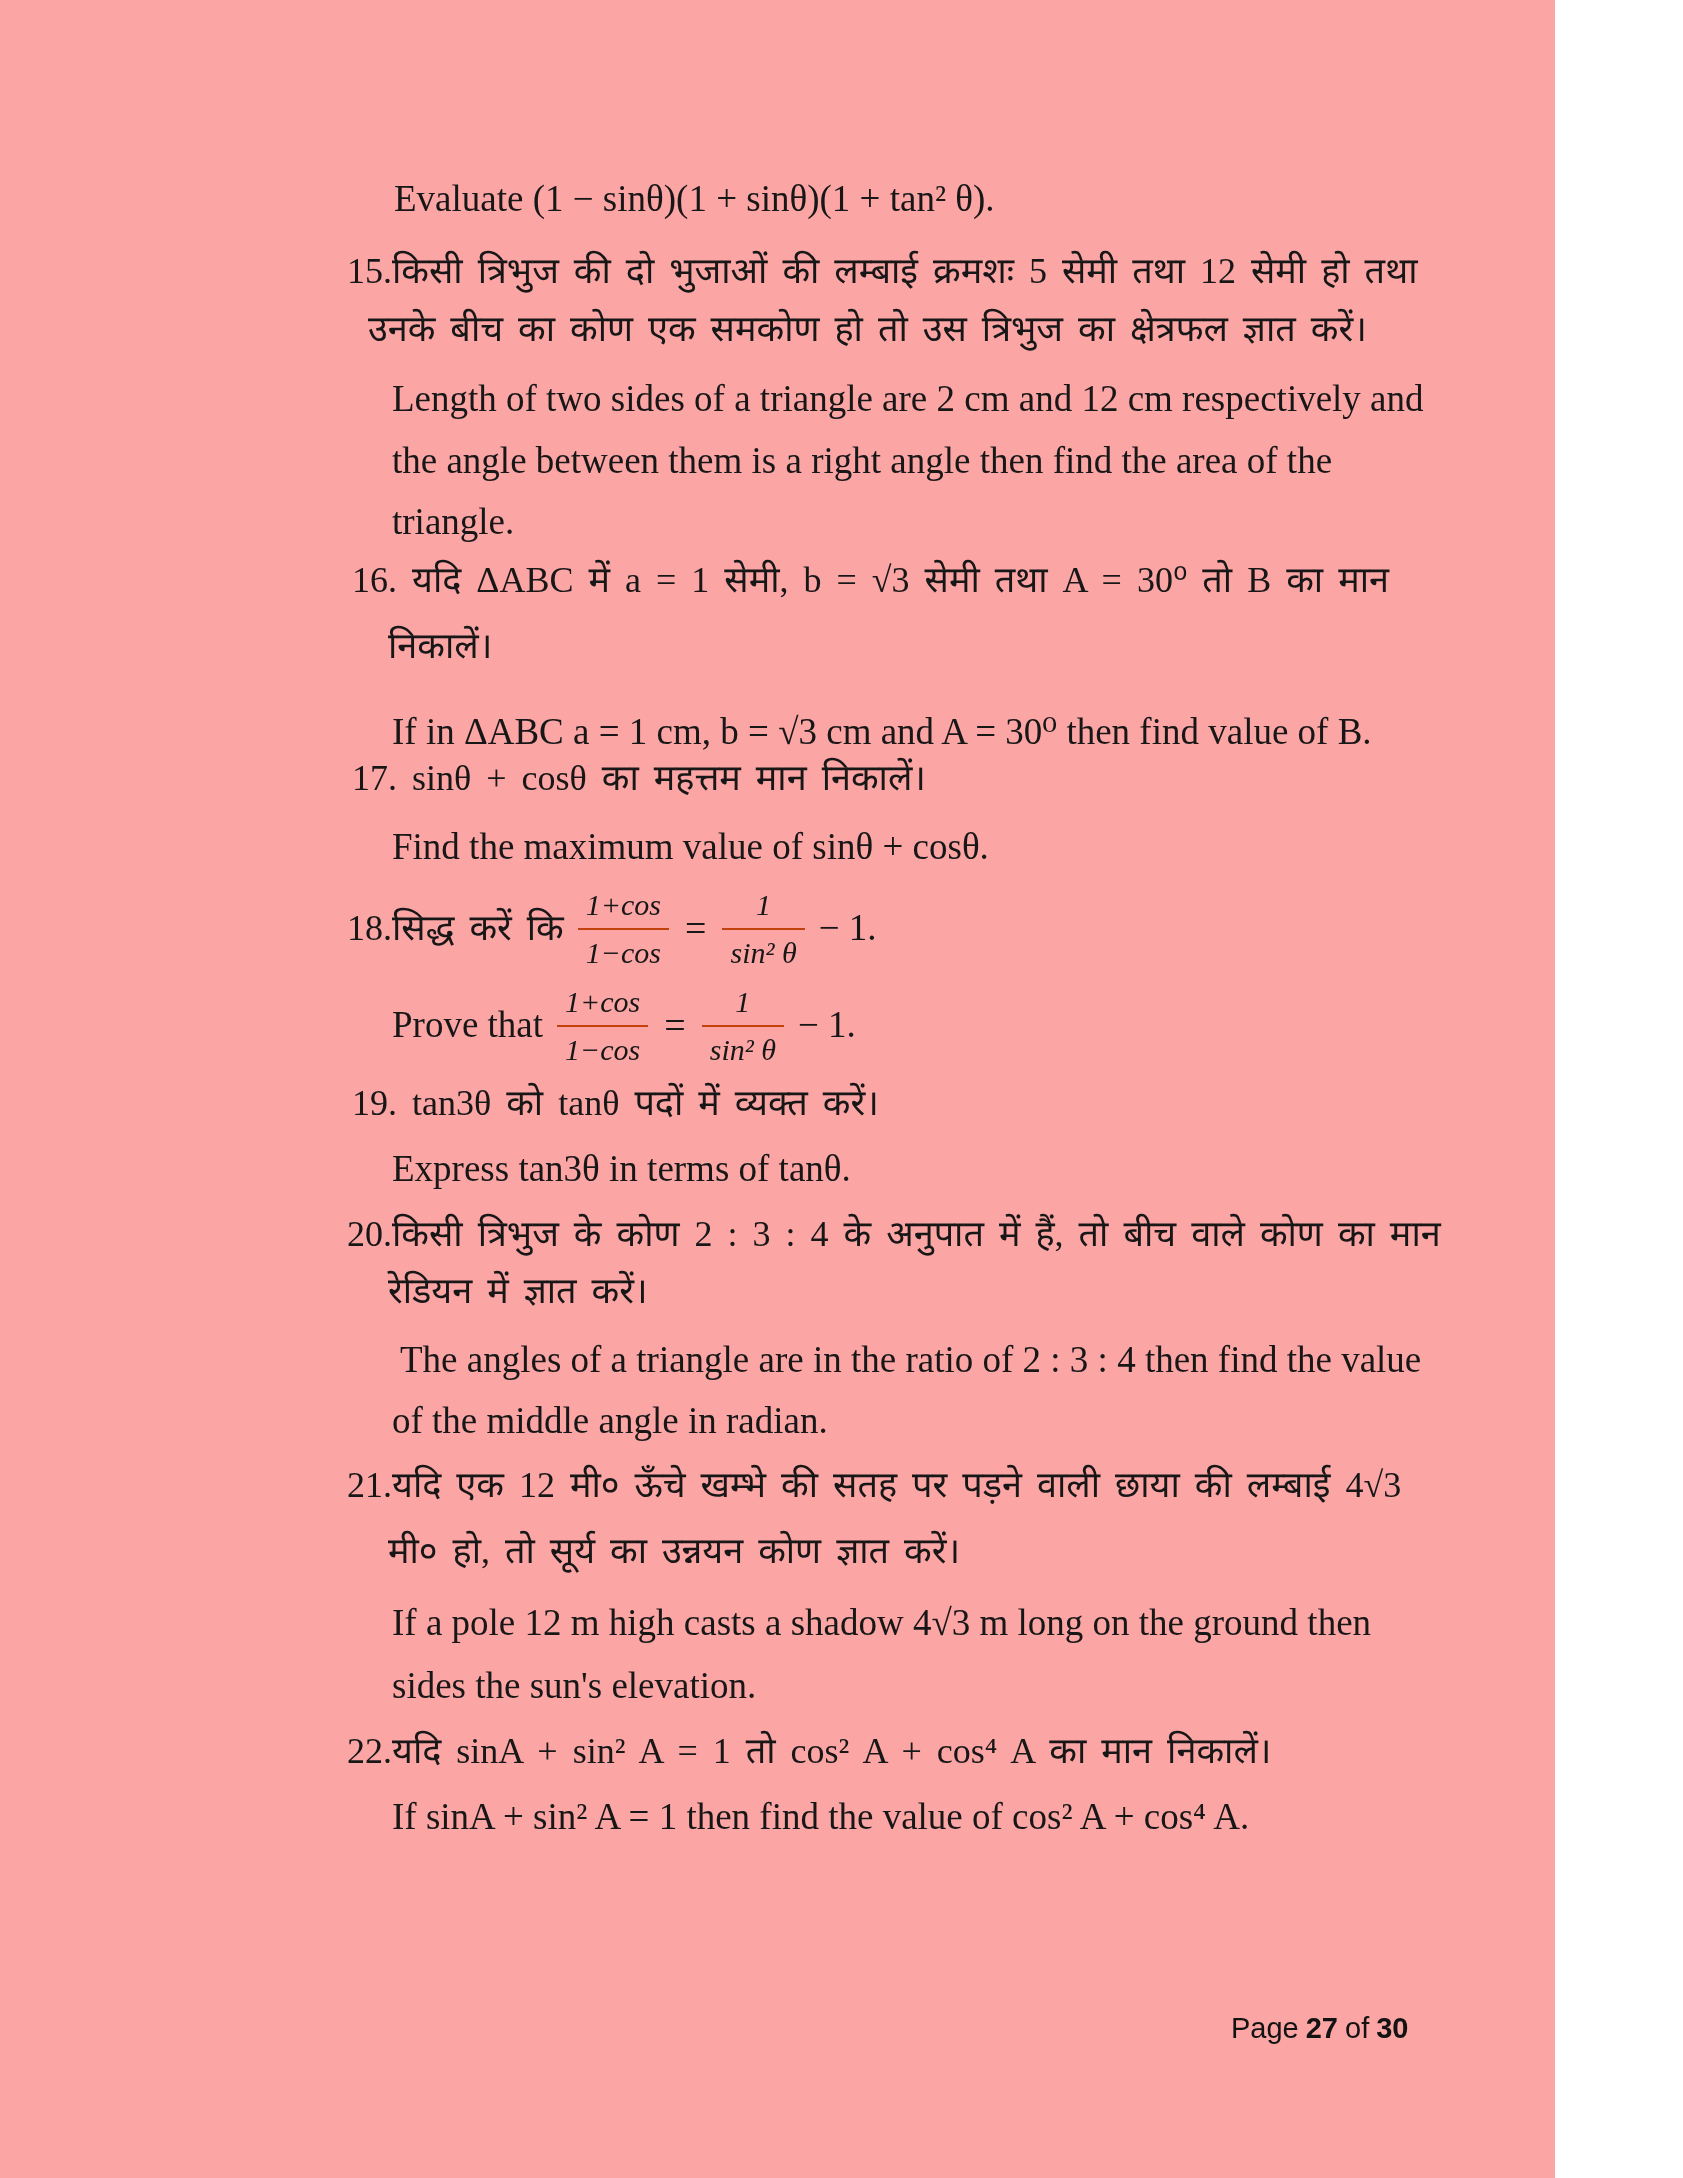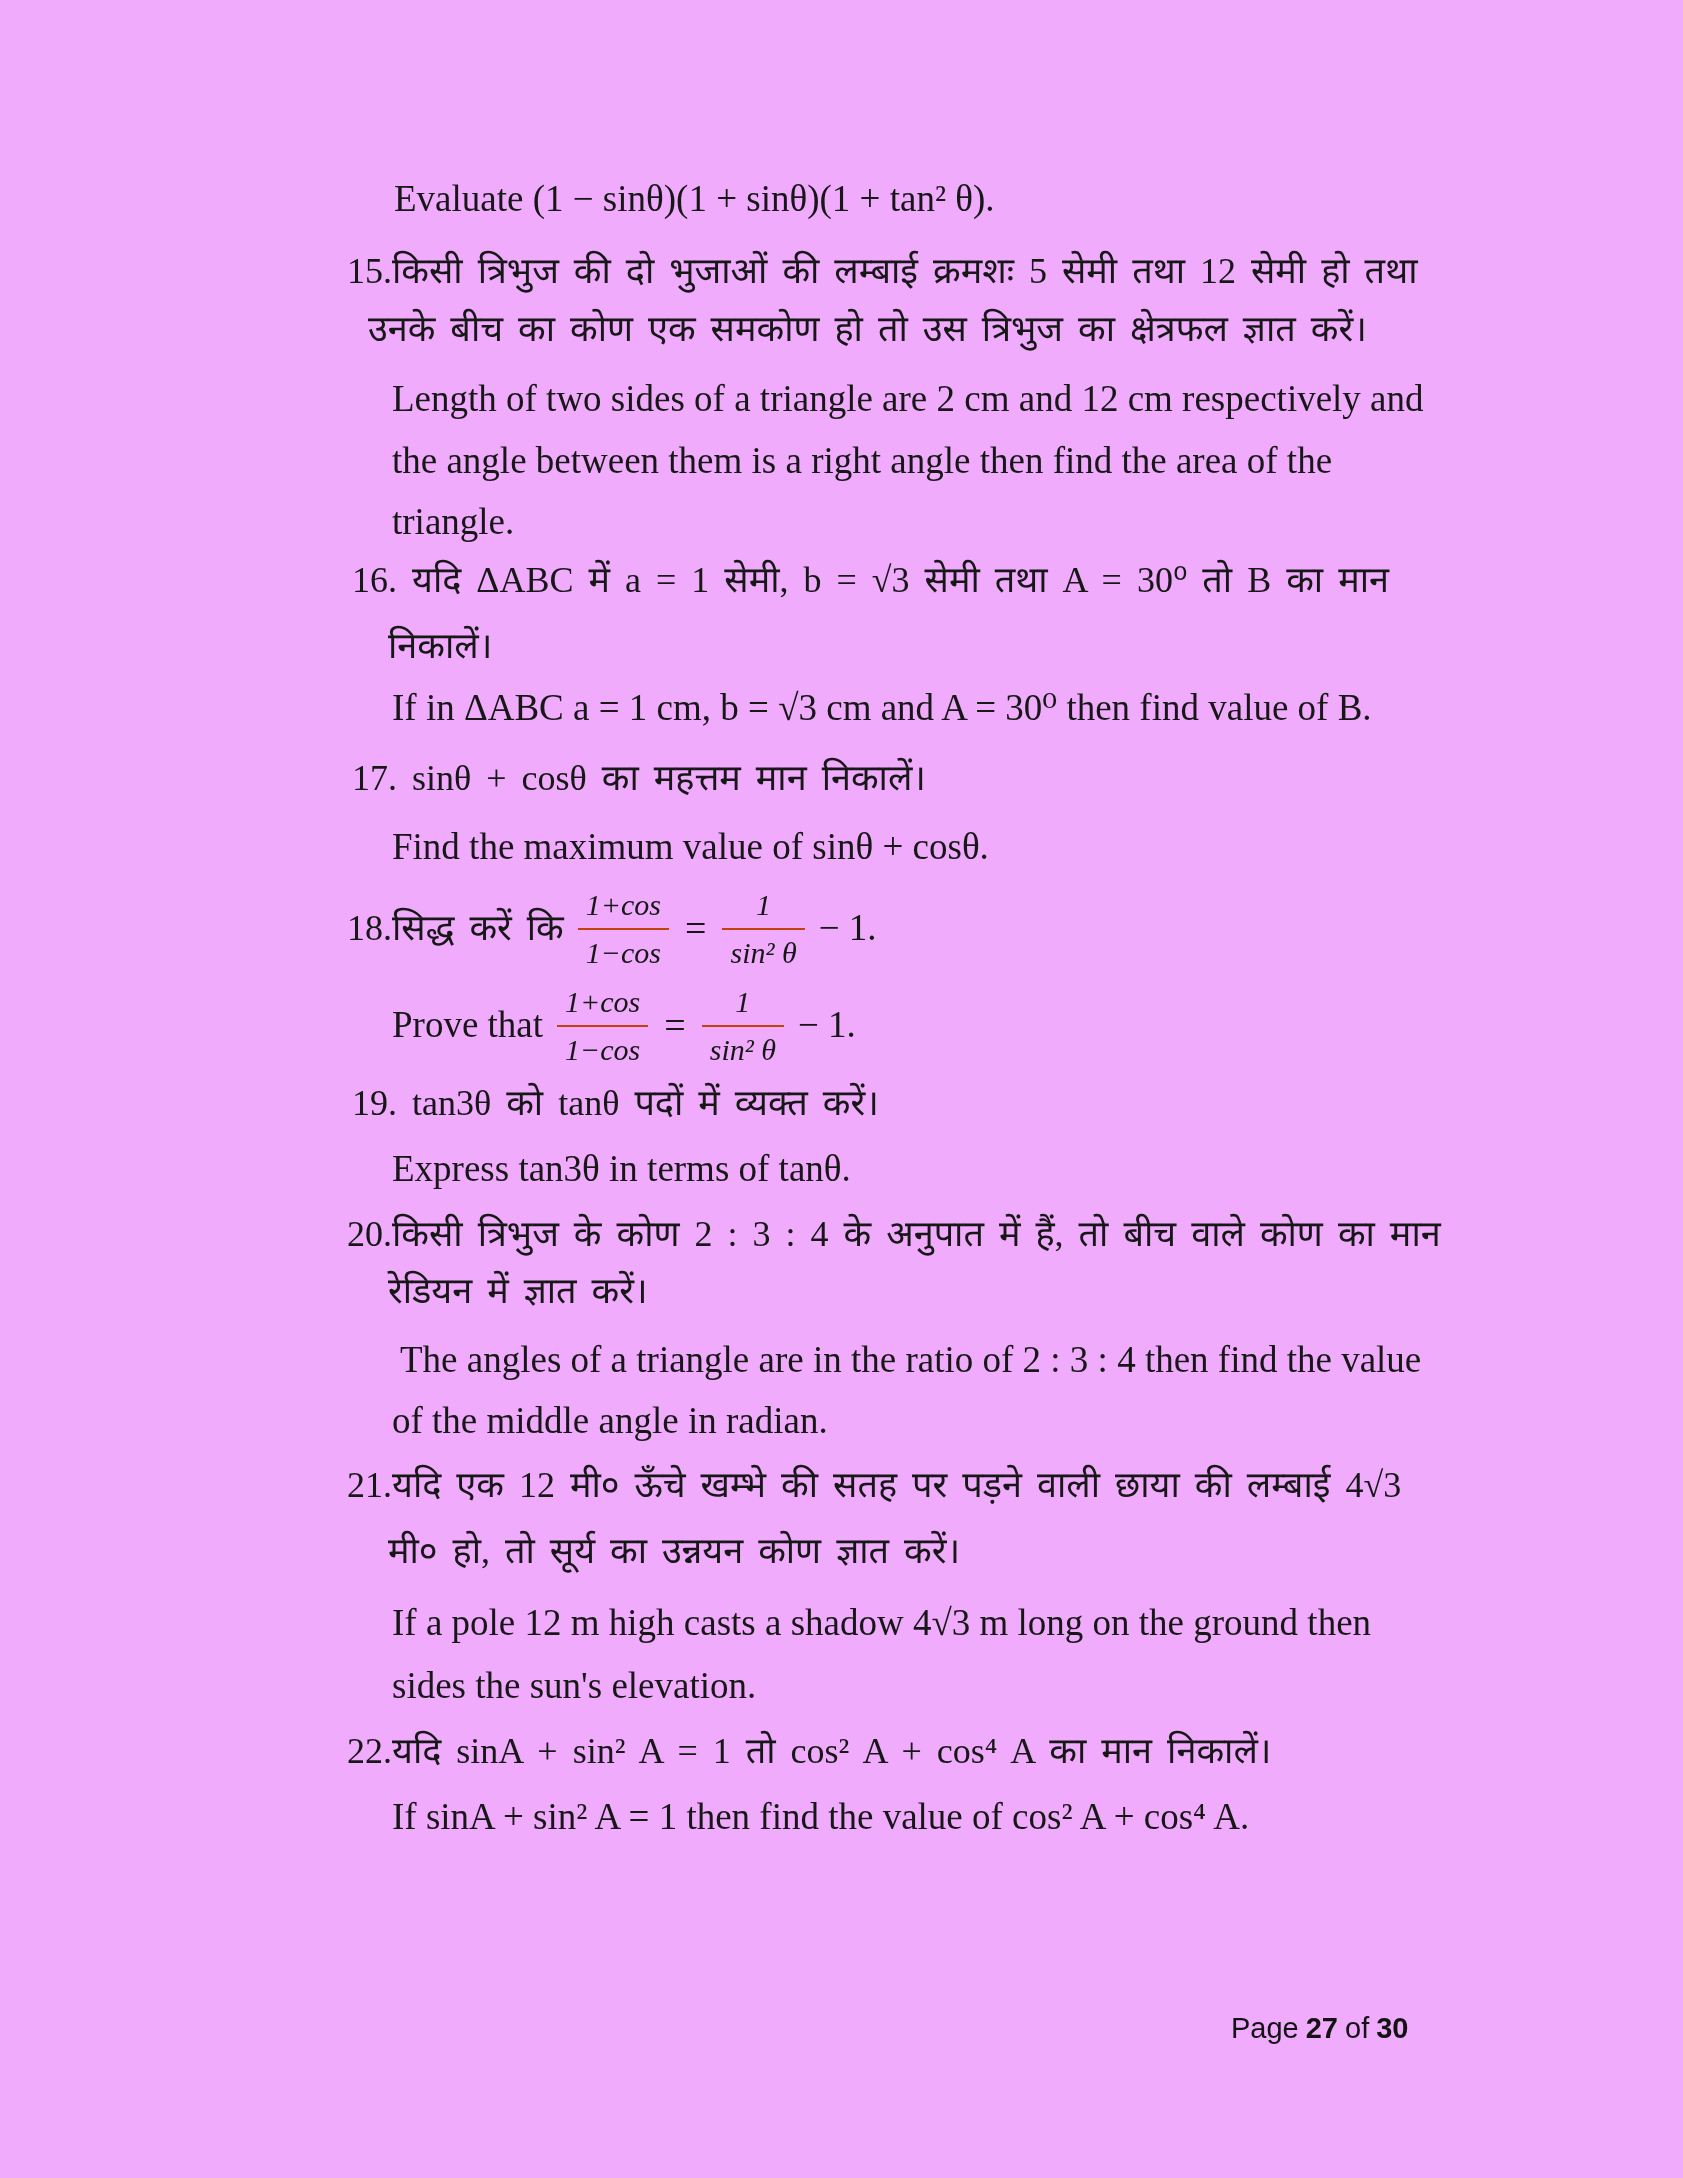--- a/index.html
+++ b/index.html
@@ -4,22 +4,22 @@
 <style>
   html, body { margin: 0; padding: 0; }
   body {
     width: 1683px; height: 2178px;
     background: #ffffff;
     font-family: "Liberation Serif", "DejaVu Serif", serif;
     color: #171717;
   }
   .page {
     position: relative;
-    width: 1683px; height: 2178px;
-    background: #f0abfc;
+    width: 1555px; height: 2178px;
+    background: #fca5a5;
     overflow: hidden;
   }
   .line {
     position: absolute;
     white-space: nowrap;
     font-size: 37px;
     line-height: 1.25;
     color: #171717;
   }
   .hindi {
@@ -72,21 +72,21 @@
   <div class="line" style="left:394px; top:176px;">Evaluate (1 − sinθ)(1 + sinθ)(1 + tan² θ).</div>
 
   <div class="line hindi" style="left:347px; top:249px;">15.किसी त्रिभुज की दो भुजाओं की लम्बाई क्रमशः 5 सेमी तथा 12 सेमी हो तथा</div>
   <div class="line hindi" style="left:368px; top:307px;">उनके बीच का कोण एक समकोण हो तो उस त्रिभुज का क्षेत्रफल ज्ञात करें।</div>
   <div class="line" style="left:392px; top:376px;">Length of two sides of a triangle are 2 cm and 12 cm respectively and</div>
   <div class="line" style="left:392px; top:438px;">the angle between them is a right angle then find the area of the</div>
   <div class="line" style="left:392px; top:499px;">triangle.</div>
 
   <div class="line hindi" style="left:352px; top:558px;">16. यदि ΔABC में a = 1 सेमी, b = √3 सेमी तथा A = 30⁰ तो B का मान</div>
   <div class="line hindi" style="left:388px; top:624px;">निकालें।</div>
-  <div class="line" style="left:392px; top:685px;">If in ΔABC a = 1 cm, b = √3 cm and A = 30⁰ then find value of B.</div>
+  <div class="line" style="left:392px; top:709px;">If in ΔABC a = 1 cm, b = √3 cm and A = 30⁰ then find value of B.</div>
 
   <div class="line hindi" style="left:352px; top:756px;">17. sinθ + cosθ का महत्तम मान निकालें।</div>
   <div class="line" style="left:392px; top:824px;">Find the maximum value of sinθ + cosθ.</div>
 
   <div class="line fracline" style="left:347px; top:877px;">
     <span class="hindi prefix">18.सिद्ध करें कि</span>
     <span class="frac">
         <span class="num">1+cos</span>
         <span class="den">1−cos</span>
       </span>

